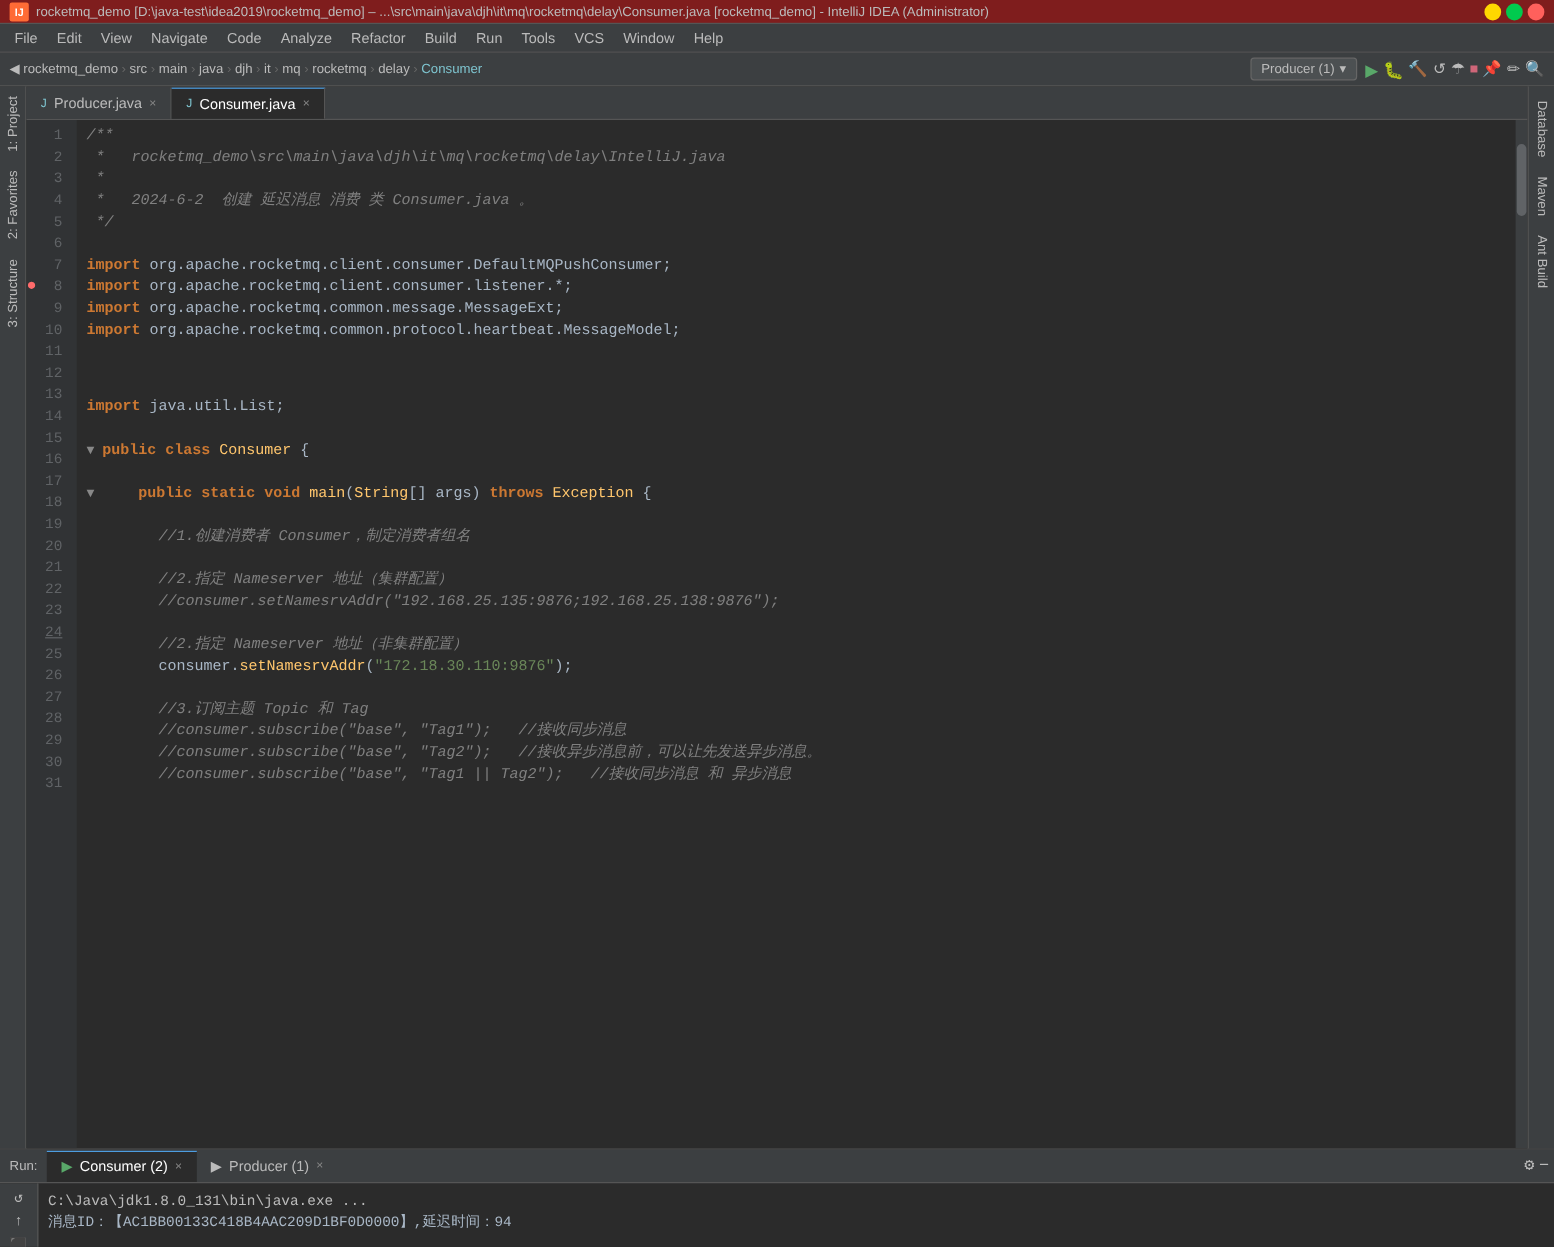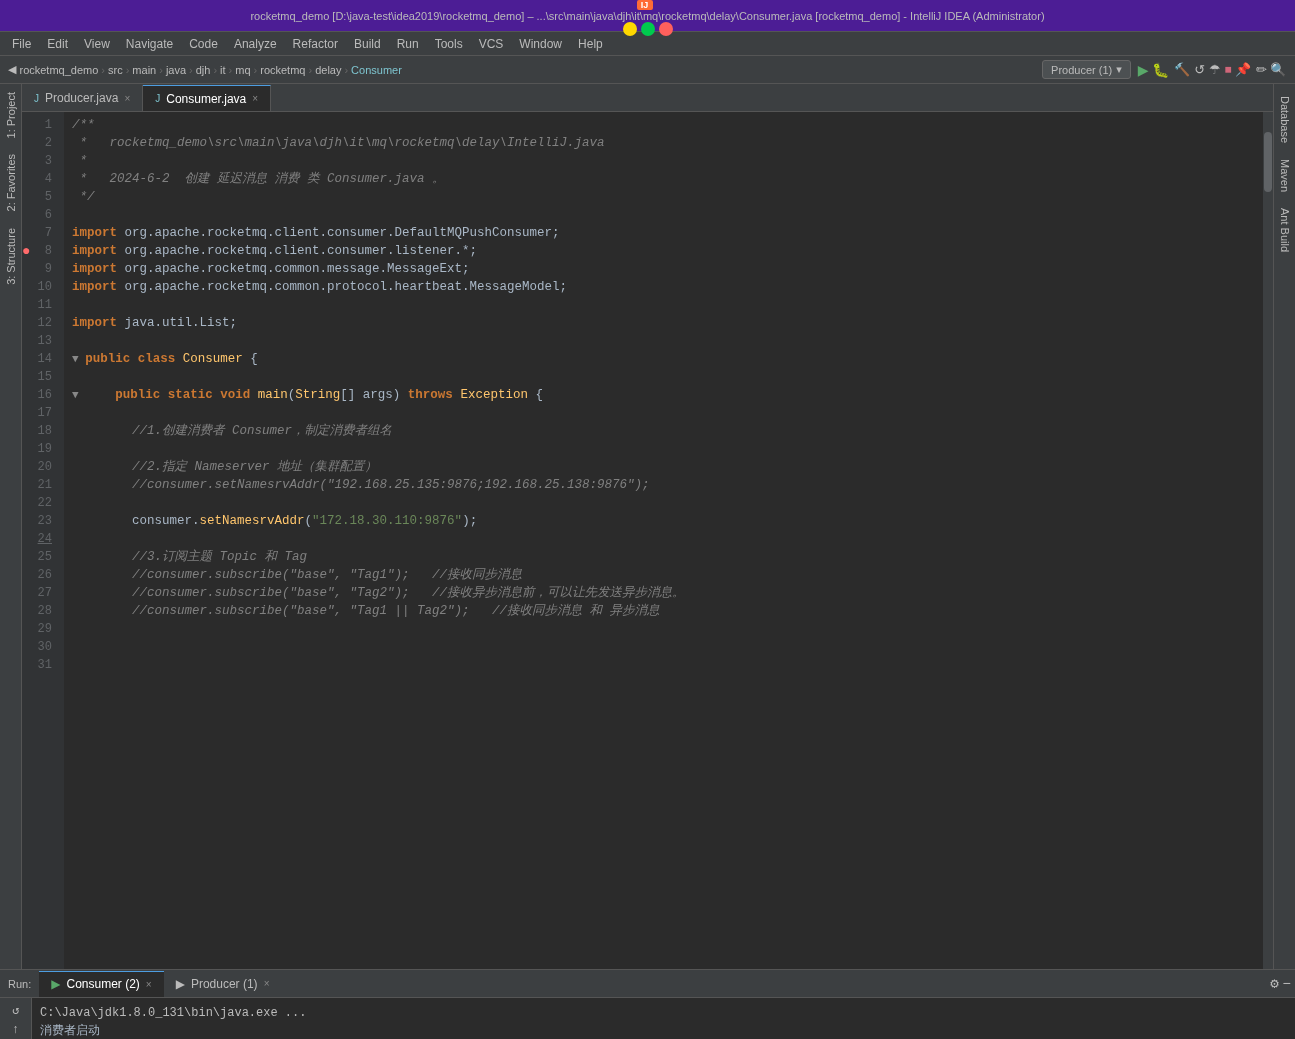--- a/index.html
+++ b/index.html
@@ -1,19 +1,19 @@
 <!DOCTYPE html>
 <html><head>
   <meta charset="utf-8">
   <style>
     * { margin: 0; padding: 0; box-sizing: border-box; }
     body { width: 1295px; height: 1039px; overflow: hidden; background: #2b2b2b; font-family: 'Consolas', 'Courier New', monospace; font-size: 12px; color: #a9b7c6; }
 
     
-    #titlebar { background: #4c1d95; height: 32px; display: flex; align-items: center; padding: 0 8px; color: #bbbbbb; font-size: 11px; font-family: Arial, sans-serif; border-bottom: 1px solid #555; flex-direction: column; }
+    #titlebar { background: #7f1d1d; height: 20px; display: flex; align-items: center; padding: 0 8px; color: #bbbbbb; font-size: 11px; font-family: Arial, sans-serif; border-bottom: 1px solid #555; }
     #titlebar .title-icon { width: 16px; height: 16px; background: #ff6b35; border-radius: 2px; margin-right: 6px; display: flex; align-items: center; justify-content: center; color: white; font-size: 9px; font-weight: bold; }
     #titlebar .title-text { flex: 1; }
     #titlebar .win-controls { display: flex; gap: 4px; }
     #titlebar .win-btn { width: 14px; height: 14px; border-radius: 50%; display: inline-block; }
     #titlebar .win-btn.min { background: #ffd700; }
     #titlebar .win-btn.max { background: #00ca4e; }
     #titlebar .win-btn.close { background: #ff605c; }
 
     
     #menubar { background: #3c3f41; height: 24px; display: flex; align-items: center; padding: 0 4px; color: #bbbbbb; font-size: 12px; font-family: Arial, sans-serif; border-bottom: 1px solid #555; }
@@ -219,31 +219,32 @@
           <div style="height: 18px; line-height: 18px; white-space: pre;"><span class="comment"> *   rocketmq_demo\src\main\java\djh\it\mq\rocketmq\delay\IntelliJ.java</span></div>
           <div style="height: 18px; line-height: 18px; white-space: pre;"><span class="comment"> *</span></div>
           <div style="height: 18px; line-height: 18px; white-space: pre;"><span class="comment"> *   2024-6-2  创建 延迟消息 消费 类 Consumer.java 。</span></div>
           <div style="height: 18px; line-height: 18px; white-space: pre;"><span class="comment"> */</span></div>
           <div style="height: 18px; line-height: 18px; white-space: pre;"></div>
           <div style="height: 18px; line-height: 18px; white-space: pre;"><span class="kw">import </span><span class="var">org.apache.rocketmq.client.consumer.DefaultMQPushConsumer;</span></div>
           <div style="height: 18px; line-height: 18px; white-space: pre;"><span class="kw">import </span><span class="var">org.apache.rocketmq.client.consumer.listener.*;</span></div>
           <div style="height: 18px; line-height: 18px; white-space: pre;"><span class="kw">import </span><span class="var">org.apache.rocketmq.common.message.MessageExt;</span></div>
           <div style="height: 18px; line-height: 18px; white-space: pre;"><span class="kw">import </span><span class="var">org.apache.rocketmq.common.protocol.heartbeat.MessageModel;</span></div>
           <div style="height: 18px; line-height: 18px; white-space: pre;"></div>
-          <div style="height: 18px; line-height: 18px; white-space: pre;"><span class="kw">import </span><span class="var">java.util.List;</span></div>
+          <div style="height: 18px; line-height: 18px; white-space: pre; margin-top: 28px;"><span class="kw">import </span><span class="var">java.util.List;</span></div>
           <div style="height: 18px; line-height: 18px; white-space: pre;"></div>
           <div style="height: 18px; line-height: 18px; white-space: pre;"><span style="font-size:11px; color:#888; cursor:pointer;">▼ </span><span class="kw">public </span><span class="kw">class </span><span class="class-name">Consumer</span> {</div>
           <div style="height: 18px; line-height: 18px; white-space: pre;"></div>
           <div style="height: 18px; line-height: 18px; white-space: pre;"><span style="font-size:11px; color:#888; cursor:pointer;">▼ </span>    <span class="kw">public </span><span class="kw">static </span><span class="kw">void </span><span class="method">main</span>(<span class="class-name">String</span>[] <span class="var">args</span>) <span class="kw">throws </span><span class="class-name">Exception</span> {</div>
           <div style="height: 18px; line-height: 18px; white-space: pre;"></div>
           <div style="height: 18px; line-height: 18px; white-space: pre;"><span class="comment">        //1.创建消费者 Consumer，制定消费者组名</span></div>
           <div style="height: 18px; line-height: 18px; white-space: pre;"></div>
           <div style="height: 18px; line-height: 18px; white-space: pre;"><span class="comment">        //2.指定 Nameserver 地址（集群配置）</span></div>
           <div style="height: 18px; line-height: 18px; white-space: pre;"><span class="comment">        //consumer.setNamesrvAddr("192.168.25.135:9876;192.168.25.138:9876");</span></div>
           <div style="height: 18px; line-height: 18px; white-space: pre;"></div>
+          <div style="height: 18px; line-height: 18px; white-space: pre;"><span class="comment">        //2.指定 Nameserver 地址（非集群配置）</span></div>
           <div style="height: 18px; line-height: 18px; white-space: pre;">        <span class="var">consumer</span>.<span class="method">setNamesrvAddr</span>(<span class="str">"172.18.30.110:9876"</span>);</div>
           <div style="height: 18px; line-height: 18px; white-space: pre;"></div>
           <div style="height: 18px; line-height: 18px; white-space: pre;"><span class="comment">        //3.订阅主题 Topic 和 Tag</span></div>
           <div style="height: 18px; line-height: 18px; white-space: pre;"><span class="comment">        //consumer.subscribe("base", "Tag1");   //接收同步消息</span></div>
           <div style="height: 18px; line-height: 18px; white-space: pre;"><span class="comment">        //consumer.subscribe("base", "Tag2");   //接收异步消息前，可以让先发送异步消息。</span></div>
           <div style="height: 18px; line-height: 18px; white-space: pre;"><span class="comment">        //consumer.subscribe("base", "Tag1 || Tag2");   //接收同步消息 和 异步消息</span></div>
         </div>
       <div id="editor-scrollbar">
         <div id="editor-scrollbar-thumb"></div>
       </div>
@@ -282,17 +283,16 @@
 
     <div id="run-toolbar">
       <div class="run-icon" title="Rerun">↺</div>
       <div class="run-icon">↑</div>
       <div class="run-icon" style="color:#cf6679;">⬛</div>
 
     </div>
 
     <div id="run-output">
         <div class="run-line" style="color: rgb(187, 187, 187);">C:\Java\jdk1.8.0_131\bin\java.exe ...</div>
-        <div class="run-line" style="color: rgb(169, 183, 198);">消费者启动</div>
         <div class="run-line" style="color: rgb(169, 183, 198);">消息ID：【AC1BB00133C418B4AAC209D1BF0D0000】,延迟时间：94</div>
       </div>
   </div>
 </div>
 
 </body></html>

